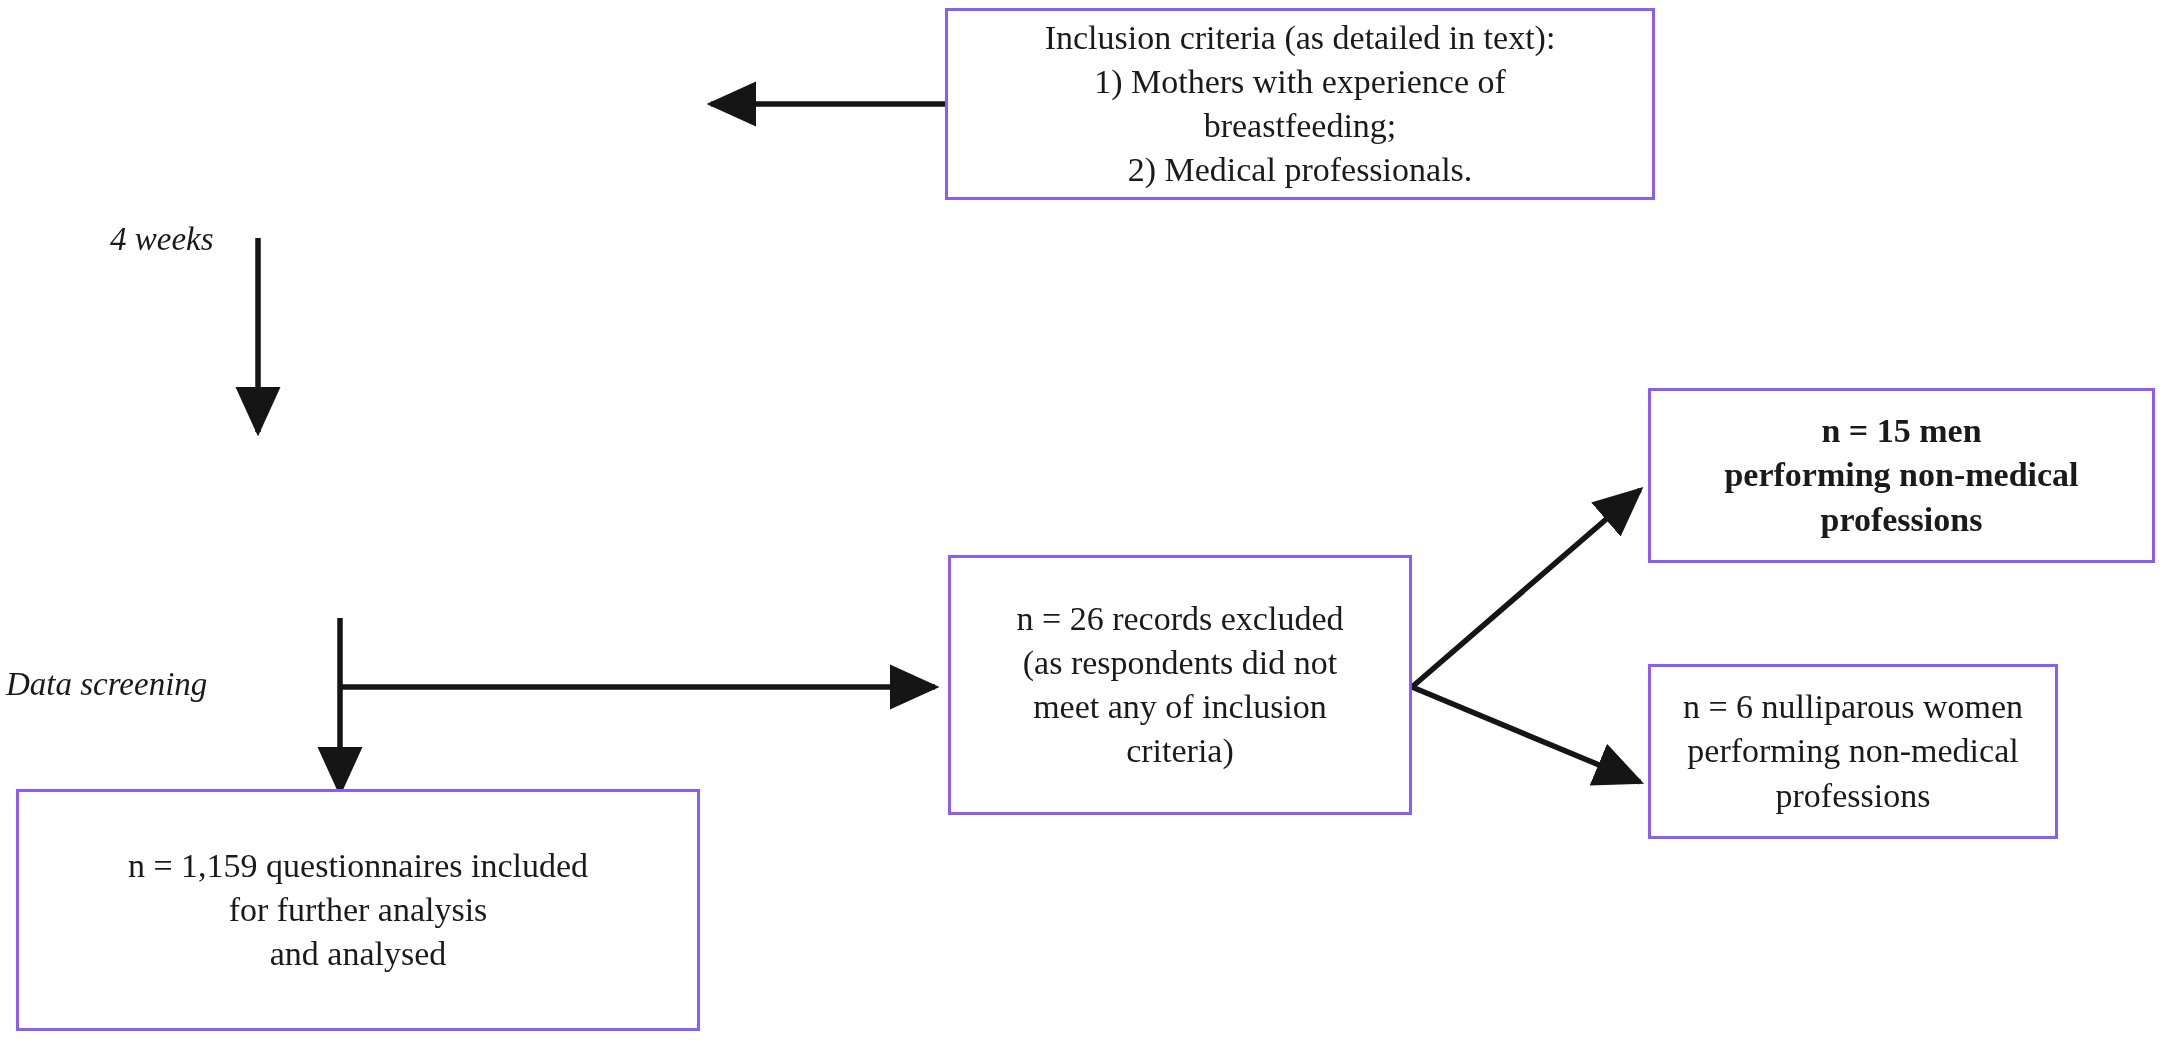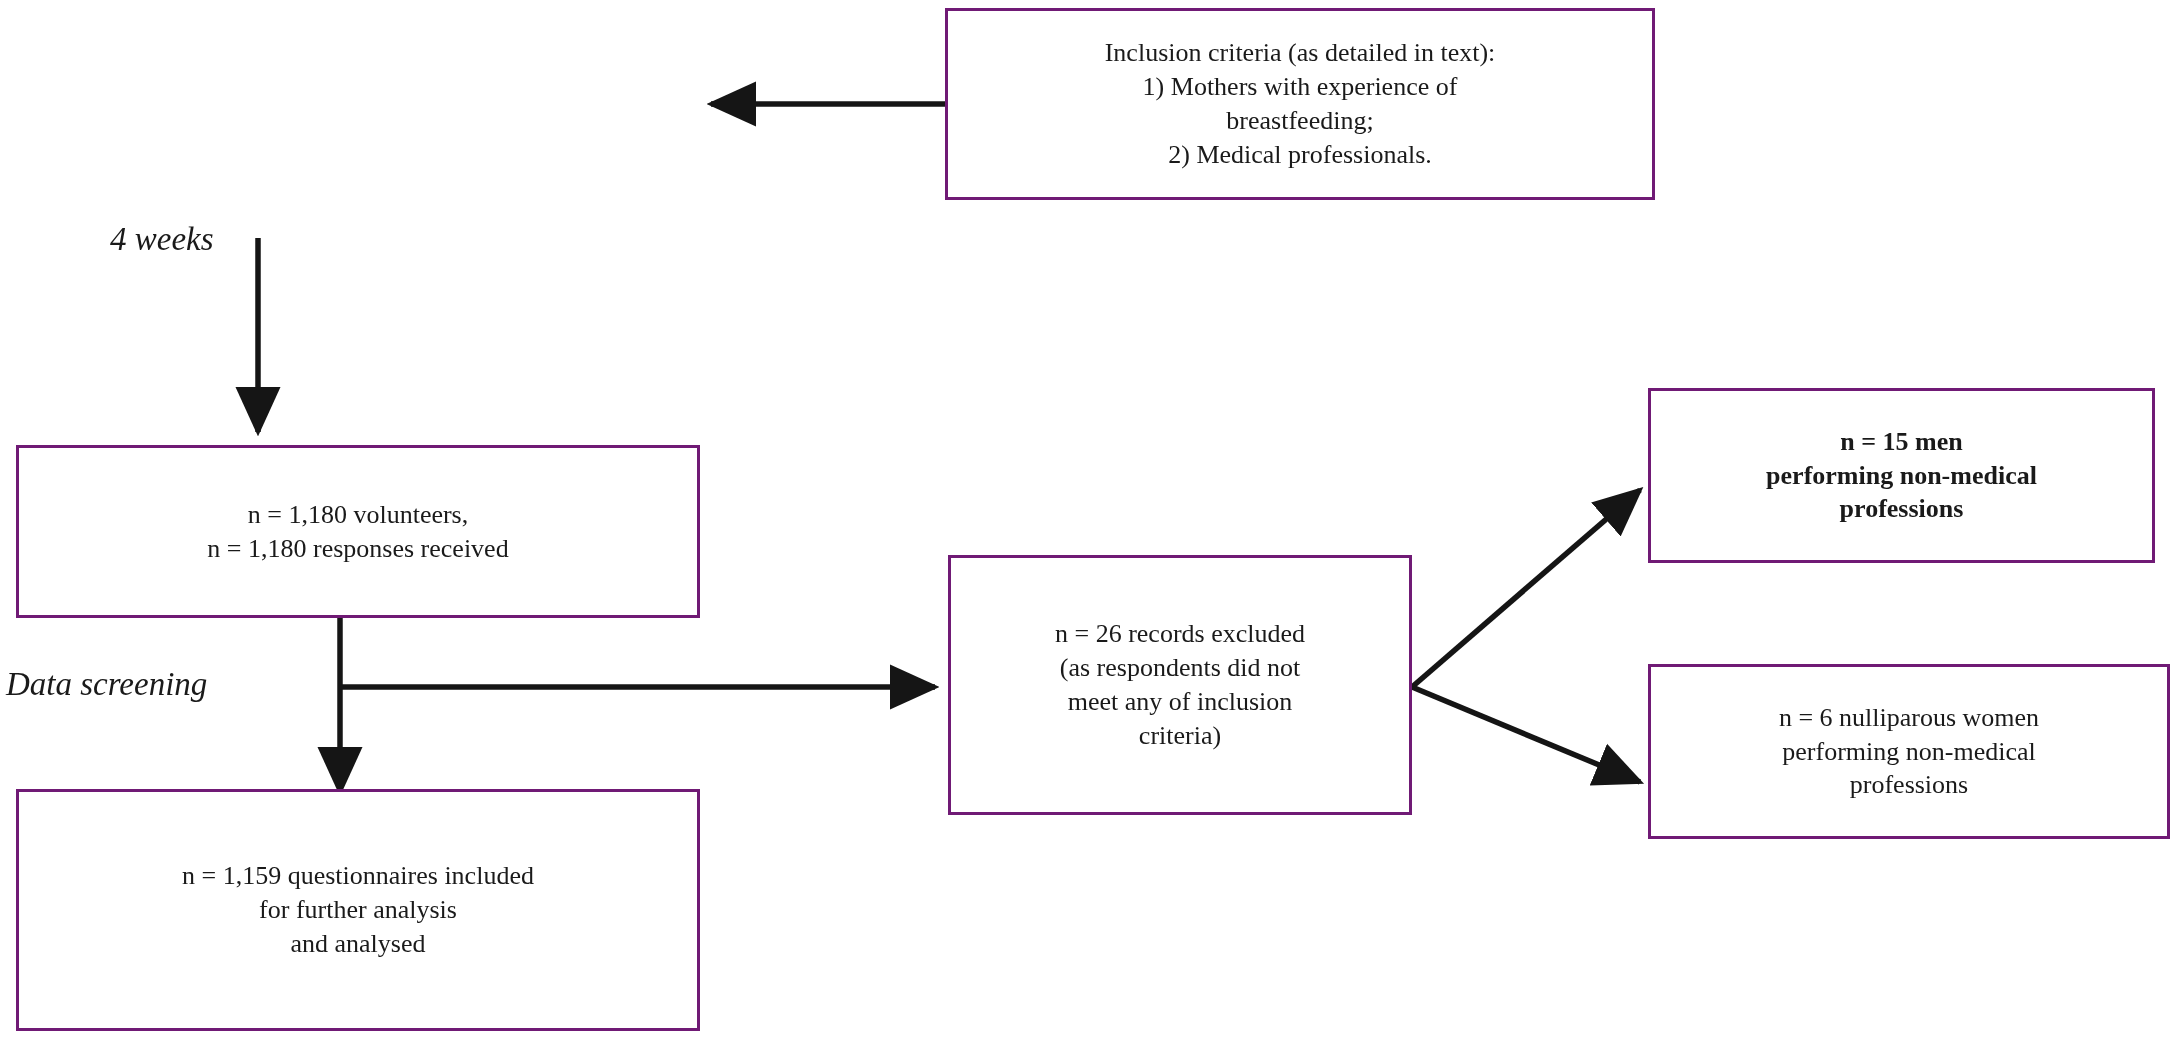--- a/index.html
+++ b/index.html
@@ -22,28 +22,28 @@
   #flow-svg {
     position: absolute;
     left: 0;
     top: 0;
     width: 2180px;
     height: 1056px;
   }
   .node-box {
     position: absolute;
     box-sizing: border-box;
-    border: 3px solid #701a75;
+    border: 3px solid #8b5cf6;
     background: #ffffff;
     display: flex;
     align-items: center;
     justify-content: center;
     text-align: center;
     line-height: 1.30;
-    font-size: 26px;
+    font-size: 34px;
     padding: 6px 12px;
   }
   .node-box .node-text {
     display: block;
     width: 100%;
     white-space: pre-line;
   }
   .edge-label {
     position: absolute;
     font-size: 33px;
@@ -53,21 +53,21 @@
     background: transparent;
     font-style: italic;
   }
   
   #node-web-questionnaire { left: 16px;   top: 60px;  width: 684px;  height: 178px; }
   #node-inclusion-criteria { left: 945px;  top: 8px;   width: 710px;  height: 192px; }
   #node-volunteers        { left: 16px;   top: 445px; width: 684px;  height: 173px; }
   #node-excluded          { left: 948px;  top: 555px; width: 464px;  height: 260px; }
   #node-included          { left: 16px;   top: 789px; width: 684px;  height: 242px; }
   #node-men               { left: 1648px; top: 388px; width: 507px;  height: 175px; font-weight: bold; }
-  #node-women             { left: 1648px; top: 664px; width: 522px;  height: 175px; }
+  #node-women             { left: 1648px; top: 664px; width: 410px;  height: 175px; }
 
   #label-4-weeks      { left: 110px; top: 220px; }
   #label-data-screening { left: 6px;  top: 665px; }
 </style>
 </head>
 <body>
 
 <div id="flow-root">
 
   <svg id="flow-svg" viewBox="0 0 2180 1056" aria-hidden="true">
@@ -103,24 +103,20 @@
   </svg>
 
 
   <div class="node-box" id="node-inclusion-criteria">
     <span class="node-text">Inclusion criteria (as detailed in text):
 1) Mothers with experience of
 breastfeeding;
 2) Medical professionals.</span>
   </div>
 
-  <div class="node-box" id="node-volunteers">
-    <span class="node-text">n = 1,180 volunteers,
-n = 1,180 responses received</span>
-  </div>
 
   <div class="node-box" id="node-excluded">
     <span class="node-text">n = 26 records excluded
 (as respondents did not
 meet any of inclusion
 criteria)</span>
   </div>
 
   <div class="node-box" id="node-included">
     <span class="node-text">n = 1,159 questionnaires included

